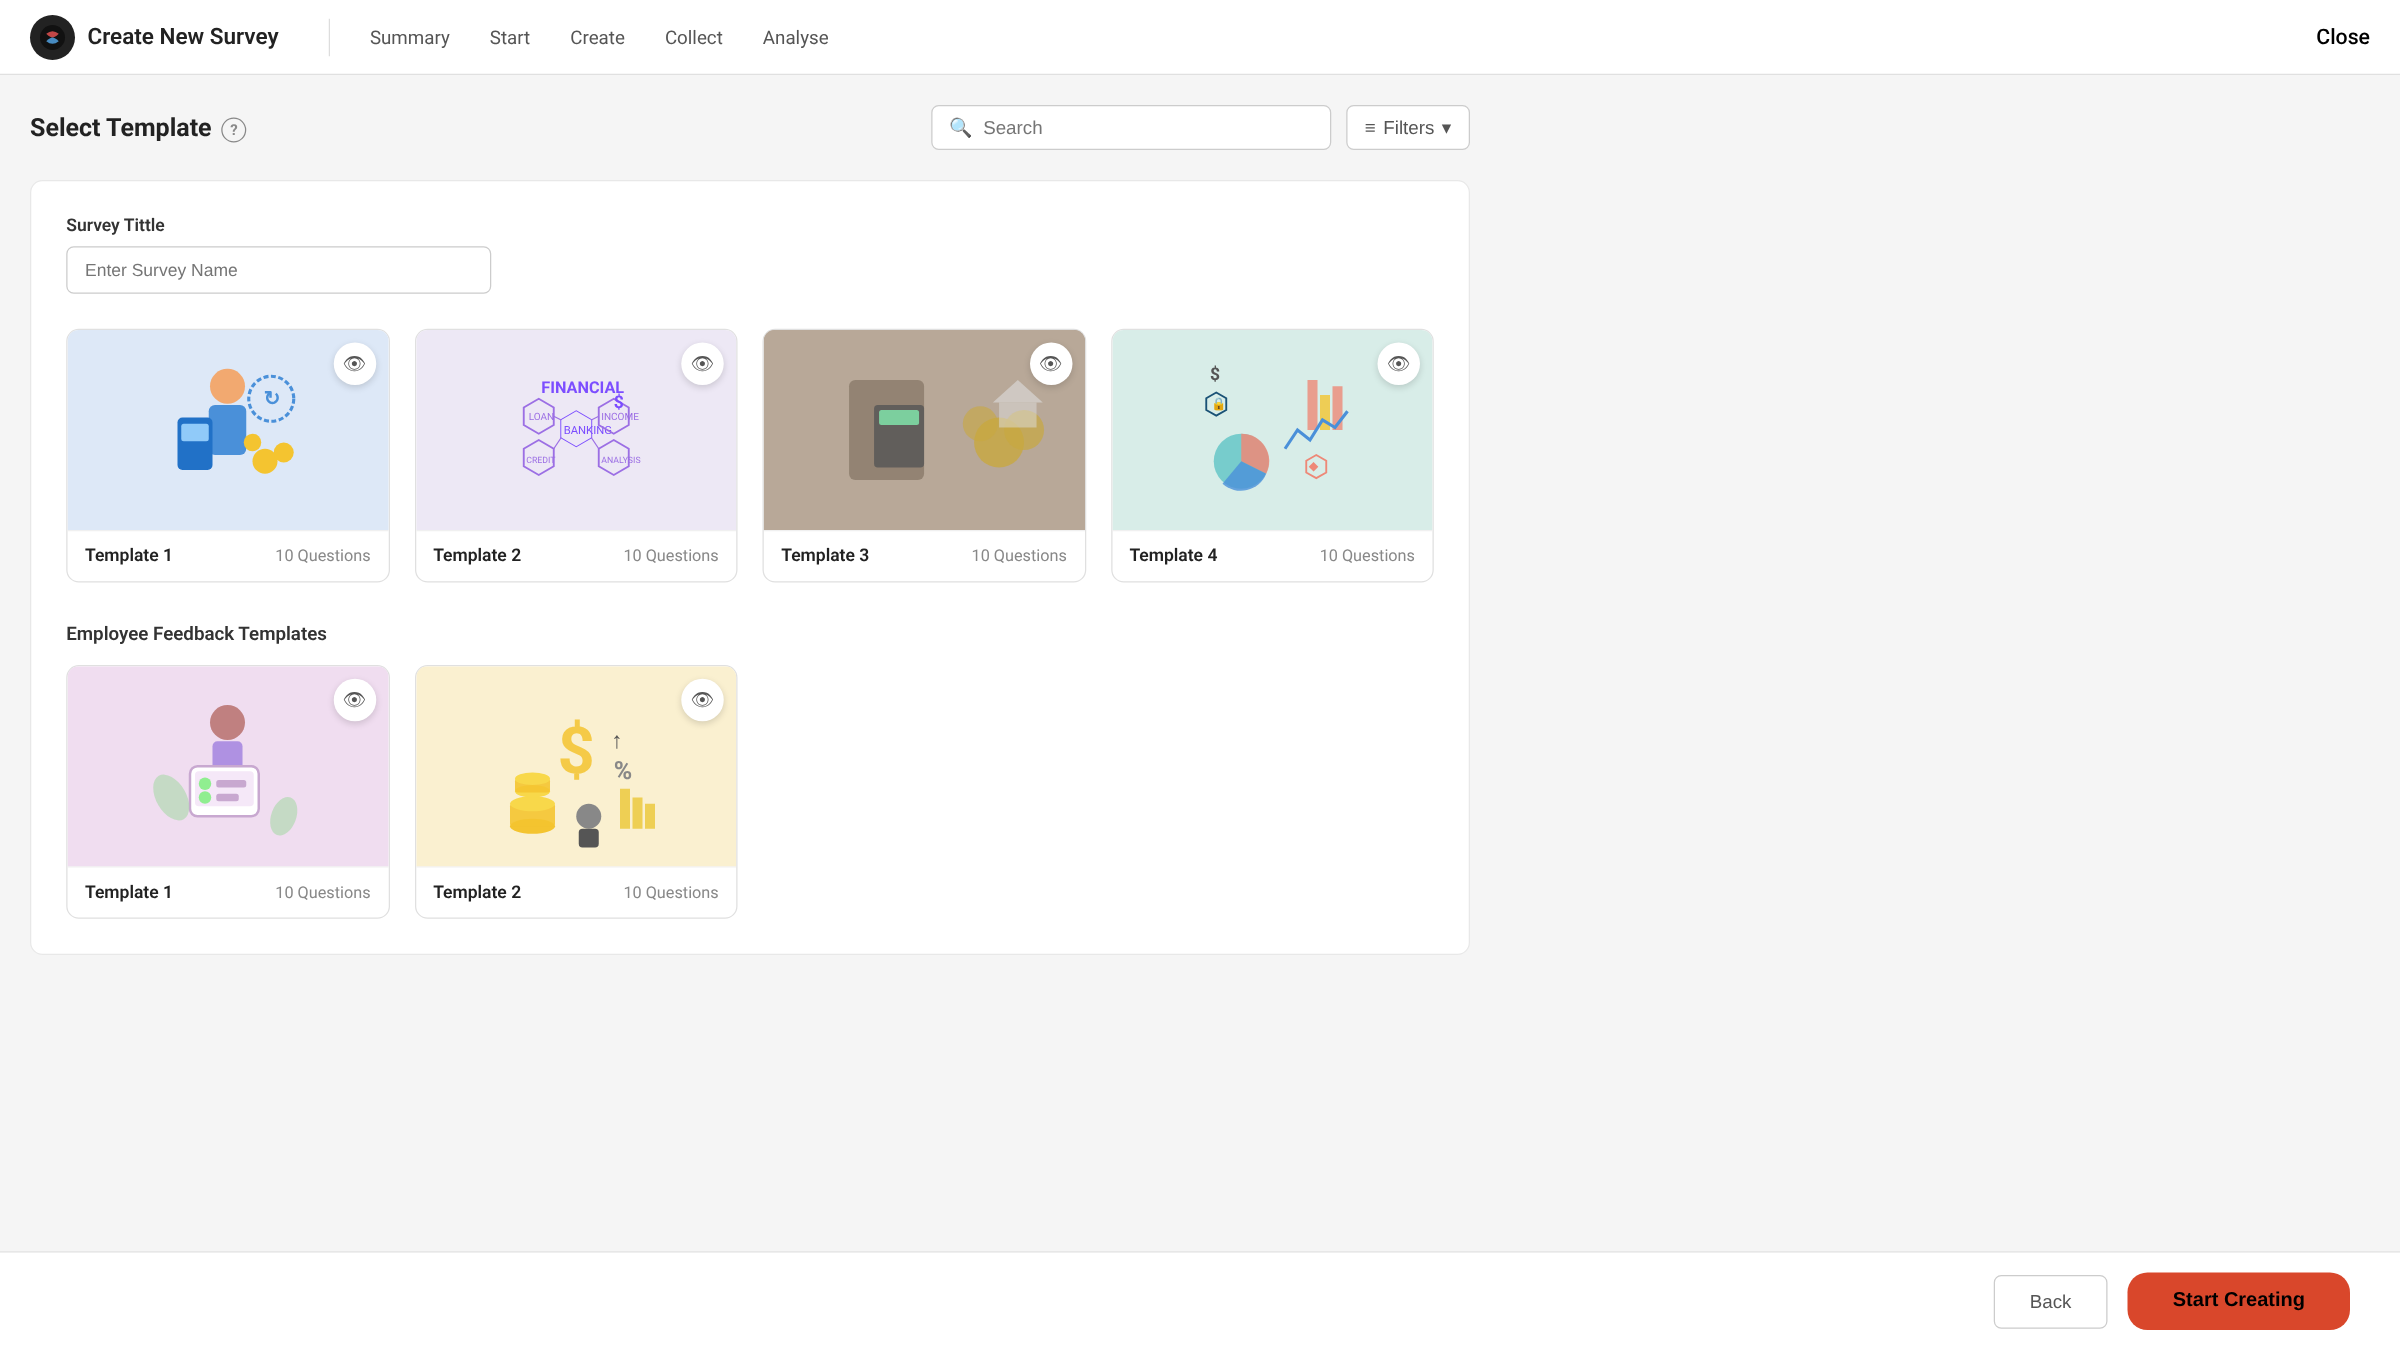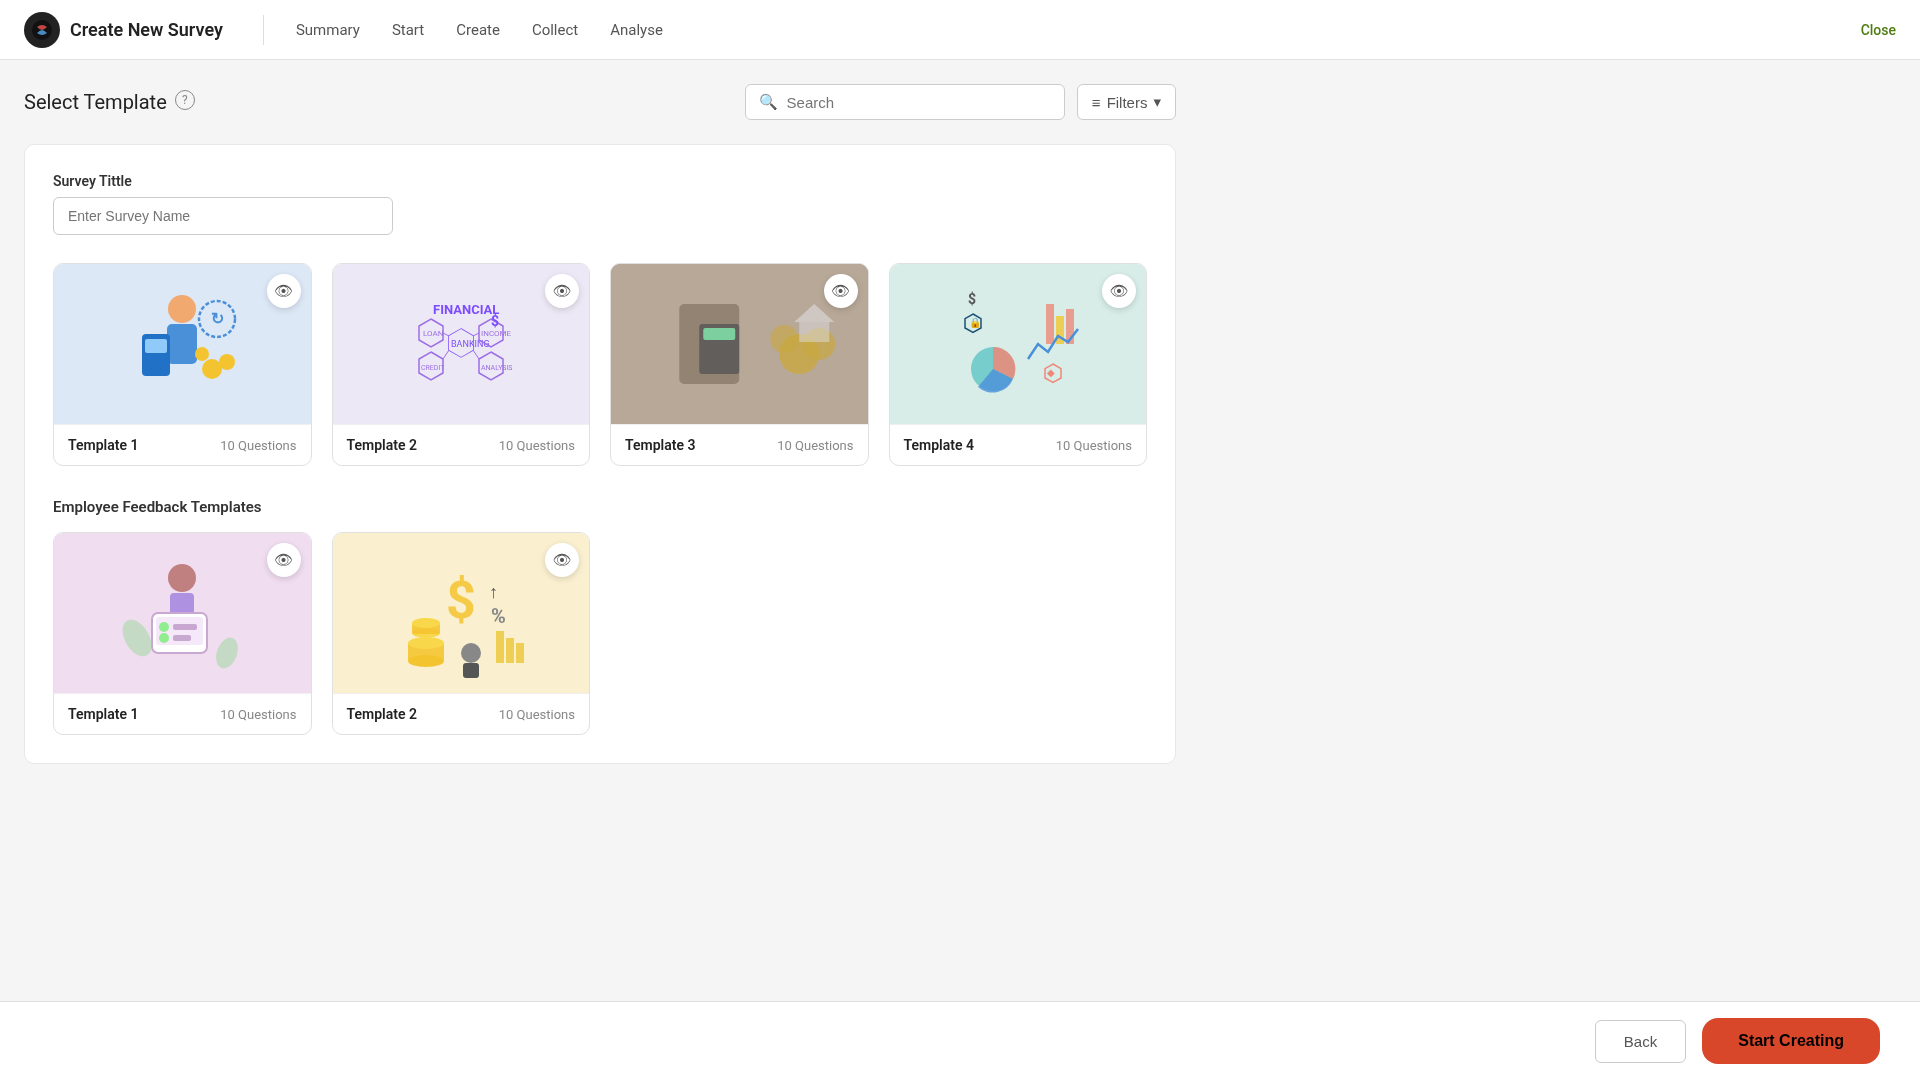--- a/index.html
+++ b/index.html
@@ -54,46 +54,46 @@
       flex: 1;
     }
     .nav-link {
       font-size: 15px;
       color: #555;
       text-decoration: none;
       cursor: pointer;
       padding: 4px 0;
     }
     .nav-close {
-      font-size: 14px;
-      color: #4d7c0f;
+      font-size: 17px;
+      color: #000000;
       cursor: pointer;
       margin-left: auto;
       font-weight: 500;
     }
 
     
     .main-content {
       padding: 24px 24px 120px;
       max-width: 1200px;
     }
 
     
     .header-row {
       display: flex;
       align-items: center;
       justify-content: space-between;
       margin-bottom: 24px;
     }
     .select-template-label {
       display: flex;
-      align-items: flex-start;
+      align-items: flex-end;
       gap: 8px;
       font-size: 20px;
-      font-weight: 400;
+      font-weight: 700;
       color: #222;
     }
     .help-icon {
       width: 20px;
       height: 20px;
       border-radius: 50%;
       border: 1.5px solid #888;
       display: inline-flex;
       align-items: center;
       justify-content: center;

